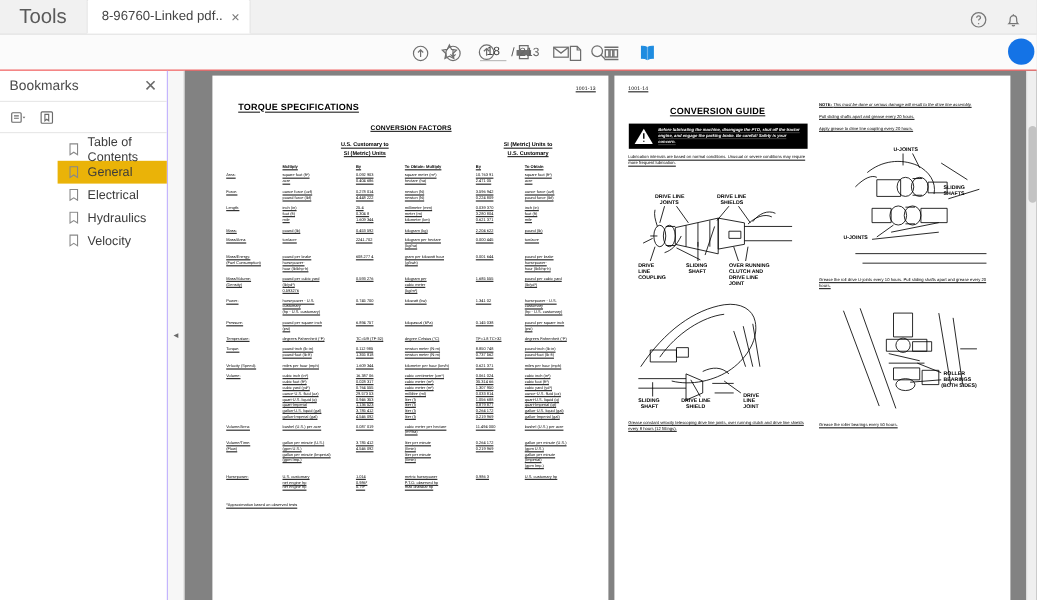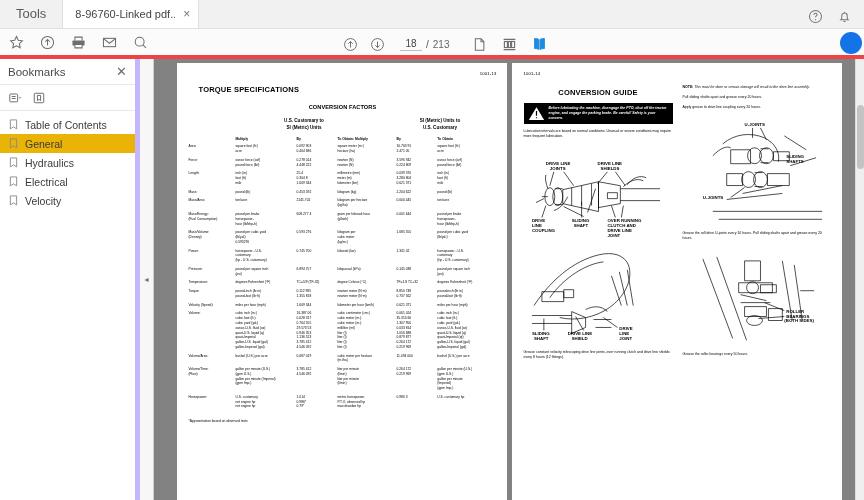--- a/index.html
+++ b/index.html
@@ -11,39 +11,39 @@
     color: #333;
   }
   .app { width: 864px; height: 500px; display: flex; flex-direction: column; position: relative; }
 
   
   .tabbar {
     height: 29px; background: #f1f1f1; display: flex; align-items: flex-end;
     border-bottom: 1px solid #e0e0e0; flex: none;
   }
   .tools-btn {
-    padding: 0 16px; height: 29px; line-height: 29px; font-size: 13px;
+    padding: 0 16px; height: 29px; line-height: 29px; font-size: 17px;
     color: #5a5a5a; cursor: pointer;
   }
   .doc-tab {
     background: #ffffff; height: 29px; min-width: 110px; display: flex;
     align-items: center; padding: 0 8px 0 12px; gap: 8px;
     border-top: 1px solid #e0e0e0; border-left: 1px solid #e0e0e0;
     border-right: 1px solid #e0e0e0; border-radius: 2px 2px 0 0;
     font-size: 11px; color: #444; cursor: pointer;
   }
   .tab-title { max-width: 100px; overflow: hidden; white-space: nowrap; }
   .tab-close { color: #777; font-size: 12px; cursor: pointer; line-height: 1; }
   .tabbar-right { margin-left: auto; display: flex; align-items: center; gap: 14px; padding: 0 12px 4px 0; }
   .tb-icon { width: 15px; height: 15px; color: #767676; cursor: pointer; }
 
   
   .toolbar {
-    height: 30px; background: #fbfbfb; border-bottom: 4px solid #ef4444;
-    display: flex; align-items: center; flex: none; position: relative;
+    height: 30px; background: #fbfbfb; border-bottom: 1px solid #ef4444;
+    display: flex; align-items: center; flex: none; position: relative; justify-content: center;
   }
   .tool-group { display: flex; align-items: center; gap: 14px; padding-left: 8px; }
   .ticon { width: 17px; height: 17px; color: #6e6e6e; cursor: pointer; display: block; }
   .nav-group {
     position: absolute; left: 342px; top: 0; height: 30px;
     display: flex; align-items: center; gap: 10px;
   }
   .pagebox {
     display: flex; align-items: center; gap: 4px; font-size: 10px; color: #555;
     margin: 0 4px;
@@ -55,54 +55,54 @@
   }
   .page-total { color: #666; font-size: 10px; }
   .view-group { display: flex; align-items: center; gap: 13px; margin-left: 8px; }
   .active-blue { color: #1f8ce0; }
 
   
   .body { flex: 1; display: flex; min-height: 0; position: relative; }
 
   
   .sidebar {
-    width: 140px; background: #ffffff; border-right: 5px solid #c4b5fd;
+    width: 140px; background: #ffffff; border-right: 1px solid #c4b5fd;
     display: flex; flex-direction: column; flex: none;
   }
   .sb-header {
     height: 26px; display: flex; align-items: center; padding: 0 8px;
     font-size: 11.5px; color: #4a4a4a; border-bottom: 1px solid #e8e8e8;
   }
   .sb-close { margin-left: auto; font-size: 13px; color: #6a6a6a; cursor: pointer; line-height: 1; }
   .sb-tools {
     height: 26px; display: flex; align-items: center; gap: 10px; padding: 0 8px;
     border-bottom: 1px solid #e8e8e8;
   }
   .sb-tool { width: 14px; height: 14px; color: #6a6a6a; cursor: pointer; }
   .sb-list { padding-top: 4px; }
   .bm-item {
     display: flex; align-items: center; gap: 7px; height: 19px; padding: 0 6px 0 9px;
-    font-size: 10.5px; color: #3b3b3b; cursor: pointer;
+    font-size: 10.5px; color: #3b3b3b; cursor: pointer; margin-left: 48px;
   }
   .bm-item.sel { background: #eab308; }
   .bm-icon { width: 9px; height: 11px; color: #888; flex: none; }
 
   
   .splitter {
     width: 14px; background: #f7f7f7; border-right: 1px solid #cfcfcf;
     display: flex; align-items: center; justify-content: center; flex: none; cursor: pointer;
   }
   .splitter-arrow { font-size: 8px; color: #6a6a6a; }
 
   
   .docarea {
     flex: 1; background: #828282; overflow: hidden; position: relative;
     display: flex; justify-content: center; padding-top: 4px;
   }
-  .pages { display: flex; gap: 5px; }
+  .pages { display: flex; gap: 5px; text-decoration: underline; }
   .page {
     width: 330px; height: 452px; background: #fff; position: relative;
     font-size: 3.4px; color: #000; padding: 8px 10px 6px 12px;
     line-height: 1.35;
   }
   .pagenum { font-size: 4.2px; letter-spacing: 0.2px; }
   .pn-right { text-align: right; }
   .doc-title { text-align: center; font-weight: bold; font-size: 7.5px; letter-spacing: 0.2px; margin-top: 8px; }
   .doc-title.left-al { text-align: left; padding-left: 10px; }
   .doc-sub { text-align: center; font-weight: bold; font-size: 5.6px; margin-top: 9px; letter-spacing: 0.1px; }
@@ -287,27 +287,27 @@
         <div class="bm-item sel">
           <span class="bm-icon"><svg viewBox="0 0 10 12" fill="none" stroke="currentColor" stroke-width="1">
                 <path d="M1.5 1h7v10L5 8.7 1.5 11z"></path>
               </svg></span>
           <span>General</span>
         </div>
         <div class="bm-item">
           <span class="bm-icon"><svg viewBox="0 0 10 12" fill="none" stroke="currentColor" stroke-width="1">
                 <path d="M1.5 1h7v10L5 8.7 1.5 11z"></path>
               </svg></span>
-          <span>Hydraulics</span>
+          <span>Electrical</span>
         </div>
         <div class="bm-item">
           <span class="bm-icon"><svg viewBox="0 0 10 12" fill="none" stroke="currentColor" stroke-width="1">
                 <path d="M1.5 1h7v10L5 8.7 1.5 11z"></path>
               </svg></span>
-          <span>Electrical</span>
+          <span>Hydraulics</span>
         </div>
         <div class="bm-item">
           <span class="bm-icon"><svg viewBox="0 0 10 12" fill="none" stroke="currentColor" stroke-width="1">
                 <path d="M1.5 1h7v10L5 8.7 1.5 11z"></path>
               </svg></span>
           <span>Velocity</span>
         </div>
       </div>
     </div>
 

